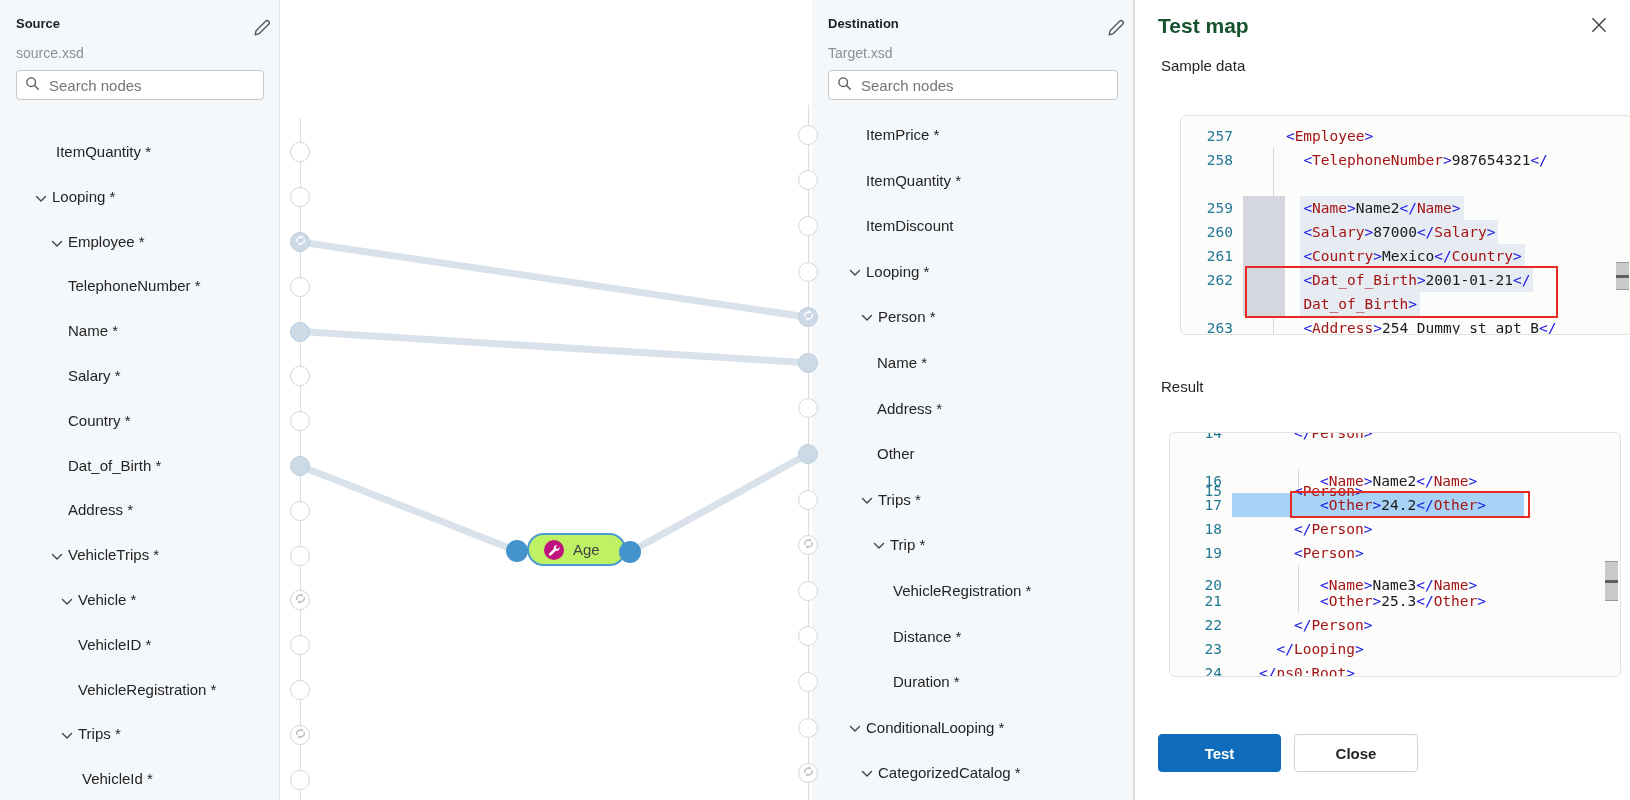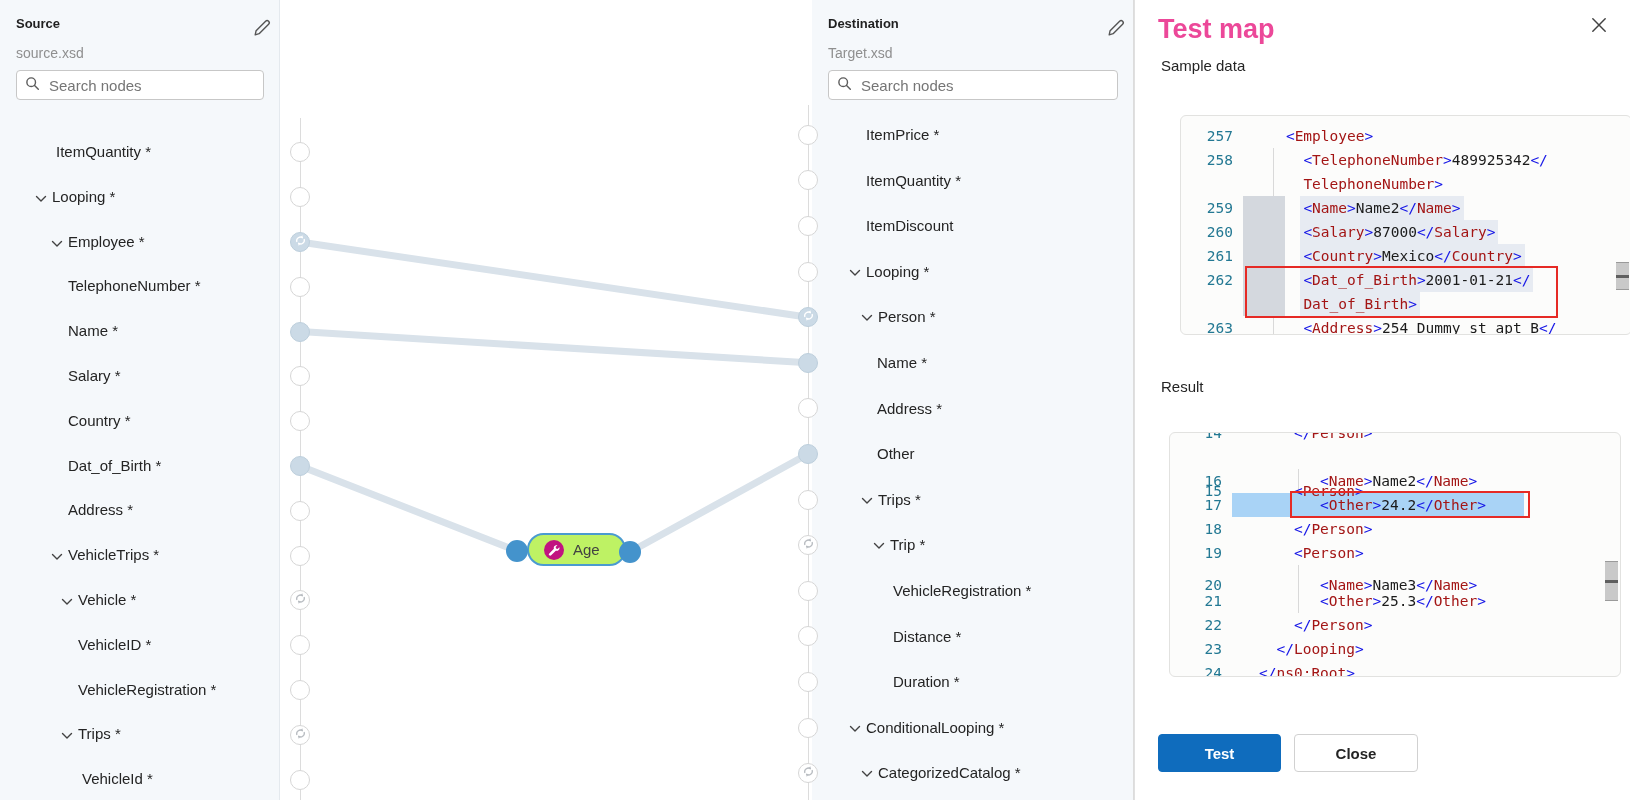--- a/index.html
+++ b/index.html
@@ -30,21 +30,21 @@
   
   #age-node{position:absolute;left:527px;top:533px;width:99px;height:33px;background:#bef264;
             border:2px solid #4a9bd0;border-radius:17px;z-index:5;display:flex;align-items:center;cursor:pointer;}
   #age-icon{position:absolute;left:15px;top:5px;width:20px;height:20px;border-radius:50%;background:#c11380;display:flex;align-items:center;justify-content:center;}
   #age-label{position:absolute;left:44px;top:0;line-height:30px;font-size:15px;color:#424242;}
   .handle{position:absolute;border-radius:50%;background:#4493cc;z-index:6;cursor:pointer;}
   #age-handle-in{left:506px;top:540px;width:22px;height:22px;}
   #age-handle-out{left:619px;top:541px;width:22px;height:22px;}
   
   #test-panel{position:absolute;left:1134px;top:0;width:496px;height:800px;background:#fff;border-left:1px solid #e0e0e0;}
-  #test-title{position:absolute;left:23px;top:14px;font-size:27px;font-weight:700;color:#ec4899;}
+  #test-title{position:absolute;left:23px;top:14px;font-size:21px;font-weight:700;color:#14532d;}
   #close-btn{position:absolute;right:18px;top:13px;width:26px;height:26px;border:none;background:transparent;cursor:pointer;padding:0;}
   .sect-label{position:absolute;left:26px;font-size:15px;color:#242424;}
   .codeblock{position:absolute;left:34px;width:452px;background:#fcfcfb;border:1px solid #e2e2e0;border-radius:6px;overflow:hidden;font-family:"DejaVu Sans Mono","Liberation Mono",monospace;font-size:14.5px;}
   .crow{position:absolute;left:0;width:100%;height:24px;line-height:24px;z-index:1;}
   .crow .gut{position:absolute;left:0;top:0;width:52px;text-align:right;color:#237893;}
   .crow .strip{position:absolute;left:62px;top:0;width:42px;height:24px;background:#d4d8de;}
   .crow .codeline{position:absolute;top:0;white-space:pre;}
   .codeline.ihl{background:#e7ebf2;padding:0 3px;margin-left:-3px;}
   .cd{color:#1414e6;} .ct{color:#a31515;} .cx{color:#1b1b1b;}
   .anno{position:absolute;pointer-events:none;}
@@ -353,25 +353,21 @@
     </button>
 
     <div class="sect-label" style="top:57px;">Sample data</div>
     <div class="codeblock" id="sample-code" style="top:115px;height:220px;margin-left:11px;">
         <div class="crow" style="top: 8px;">
           <span class="gut">257</span>
           <span class="codeline" style="left: 104.92px;"><span class="cd">&lt;</span><span class="ct">Employee</span><span class="cd">&gt;</span></span>
         </div>
         <div class="crow" style="top: 32px;">
           <span class="gut">258</span>
-          <span class="codeline" style="left: 122.38px;"><span class="cd">&lt;</span><span class="ct">TelephoneNumber</span><span class="cd">&gt;</span><span class="cx">489925342</span><span class="cd">&lt;/</span></span>
-        </div>
-        <div class="crow" style="top: 56px;">
-          <span class="gut"></span>
-          <span class="codeline" style="left: 122.38px;"><span class="ct">TelephoneNumber</span><span class="cd">&gt;</span></span>
+          <span class="codeline" style="left: 122.38px;"><span class="cd">&lt;</span><span class="ct">TelephoneNumber</span><span class="cd">&gt;</span><span class="cx">987654321</span><span class="cd">&lt;/</span></span>
         </div>
         <div class="crow" style="top: 80px;">
           <span class="gut">259</span>
           <span class="strip"></span>
           <span class="codeline ihl" style="left: 122.38px;"><span class="cd">&lt;</span><span class="ct">Name</span><span class="cd">&gt;</span><span class="cx">Name2</span><span class="cd">&lt;/</span><span class="ct">Name</span><span class="cd">&gt;</span></span>
         </div>
         <div class="crow" style="top: 104px;">
           <span class="gut">260</span>
           <span class="strip"></span>
           <span class="codeline ihl" style="left: 122.38px;"><span class="cd">&lt;</span><span class="ct">Salary</span><span class="cd">&gt;</span><span class="cx">87000</span><span class="cd">&lt;/</span><span class="ct">Salary</span><span class="cd">&gt;</span></span>

